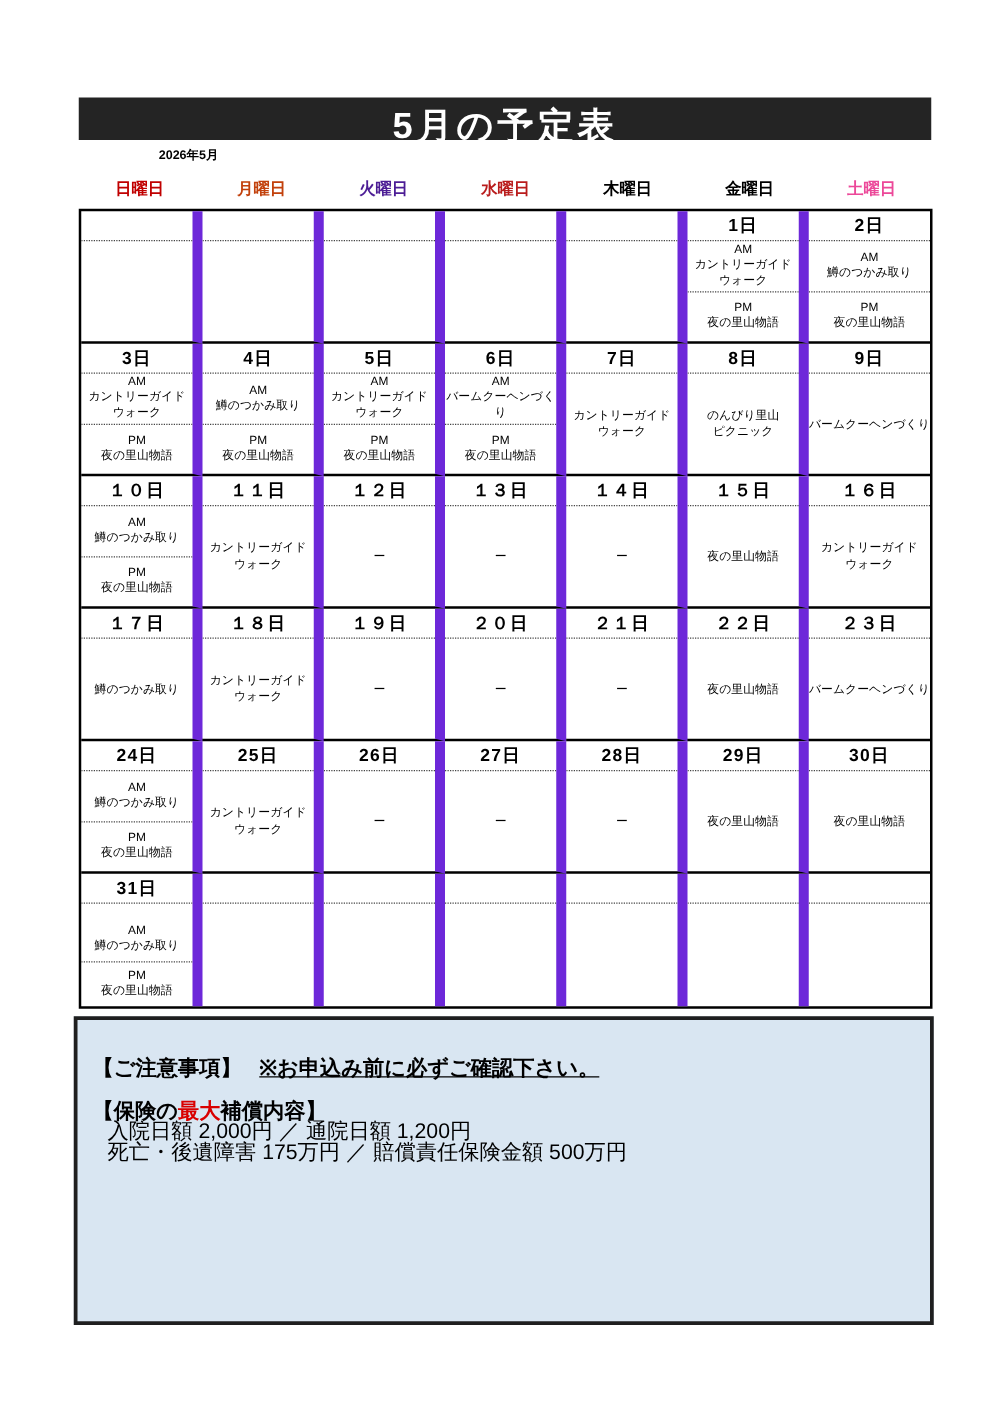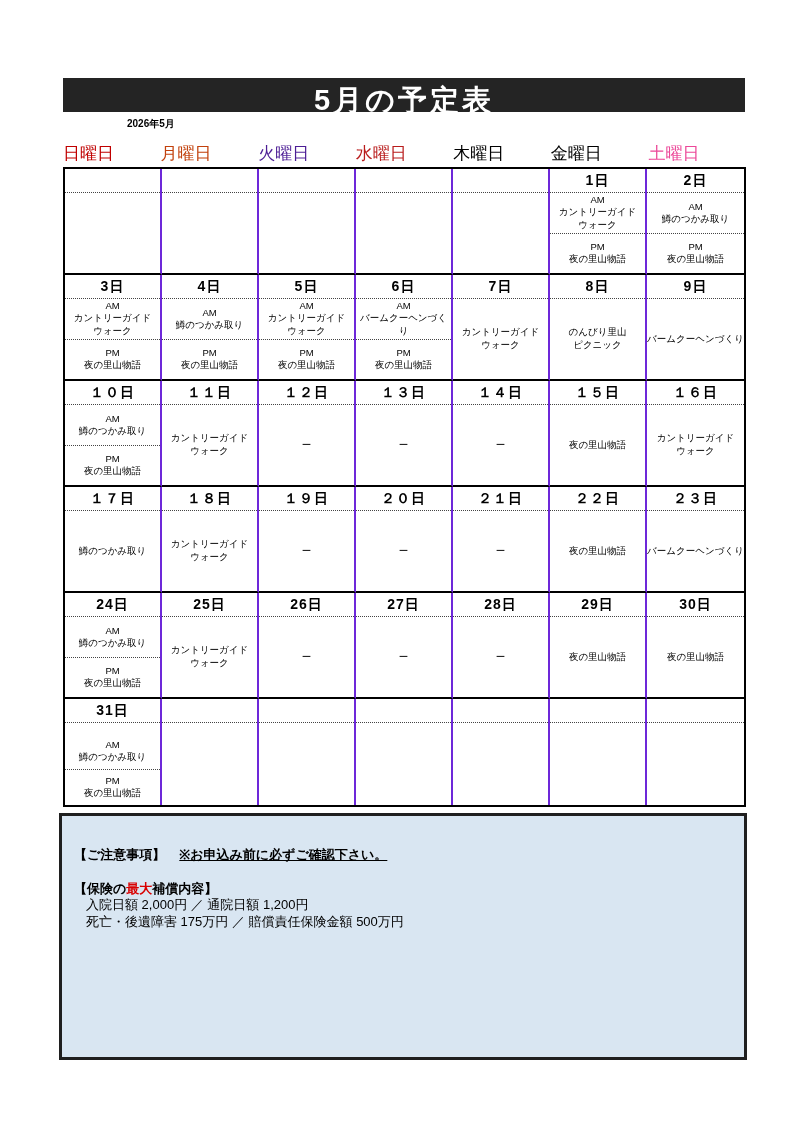--- a/index.html
+++ b/index.html
@@ -7,43 +7,43 @@
         font-family:"Liberation Sans",sans-serif;color:#000;}
 
   .title-bar{position:absolute;left:63px;top:78px;width:682px;height:34px;background:#242424;
              display:flex;align-items:center;justify-content:center;}
   .title-bar span{color:#fff;font-size:29px;font-weight:bold;letter-spacing:3px;margin-top:12px;}
 
   .year-month{position:absolute;left:127px;top:117px;font-size:10px;font-weight:bold;}
 
   .weekday-row{position:absolute;left:63px;top:142px;width:683px;height:20px;
                display:grid;grid-template-columns:repeat(7,1fr);}
-  .wd{text-align:left;font-size:17px;font-weight:normal;}
+  .wd{text-align:center;font-size:13px;font-weight:bold;}
 
   .calendar{position:absolute;left:63px;top:167px;width:683px;height:640px;
             display:grid;grid-template-columns:repeat(7,1fr);grid-template-rows:repeat(6,1fr);
             border:2px solid #000;box-sizing:border-box;background:#fff;}
-  .cell{border-right:2px solid #6d28d9;border-bottom:2px solid #000;
+  .cell{border-right:8px solid #6d28d9;border-bottom:2px solid #000;
         box-sizing:border-box;display:flex;flex-direction:column;overflow:hidden;}
   .cell:nth-child(7n){border-right:none;}
   .cell:nth-child(n+36){border-bottom:none;gap:10px;}
   .date{height:23px;flex:0 0 23px;display:flex;align-items:center;justify-content:center;
         font-size:14px;font-weight:bold;border-bottom:1px dotted #444;letter-spacing:1px;}
   .content{flex:1;display:flex;flex-direction:column;}
   .half{flex:1;display:flex;flex-direction:column;align-items:center;justify-content:center;
         text-align:center;}
   .half:first-child{border-bottom:1px dotted #444;}
   .lbl{font-size:9.5px;line-height:1.25;}
   .act{font-size:9.5px;line-height:1.3;white-space:pre-line;}
   .single{flex:1;display:flex;align-items:center;justify-content:center;text-align:center;
           font-size:9.5px;white-space:pre-line;}
 
   .notes-box{position:absolute;left:59px;top:813px;width:688px;height:247px;background:#d9e6f2;
              border:3px solid #1f1f1f;box-sizing:border-box;padding:31px 14px 0 12px;
-             font-size:13px;line-height:16.5px;}
+             font-size:17px;line-height:16.5px;}
   .b{font-weight:bold;}
   .u{text-decoration:underline;margin-left:14px;}
   .note-items{margin-left:12px;}
   .note-item{white-space:nowrap;}
   .ins-header{margin-top:17px;}
   .ins-line{margin-left:12px;white-space:nowrap;}
 </style>
 </head>
 <body>
 

